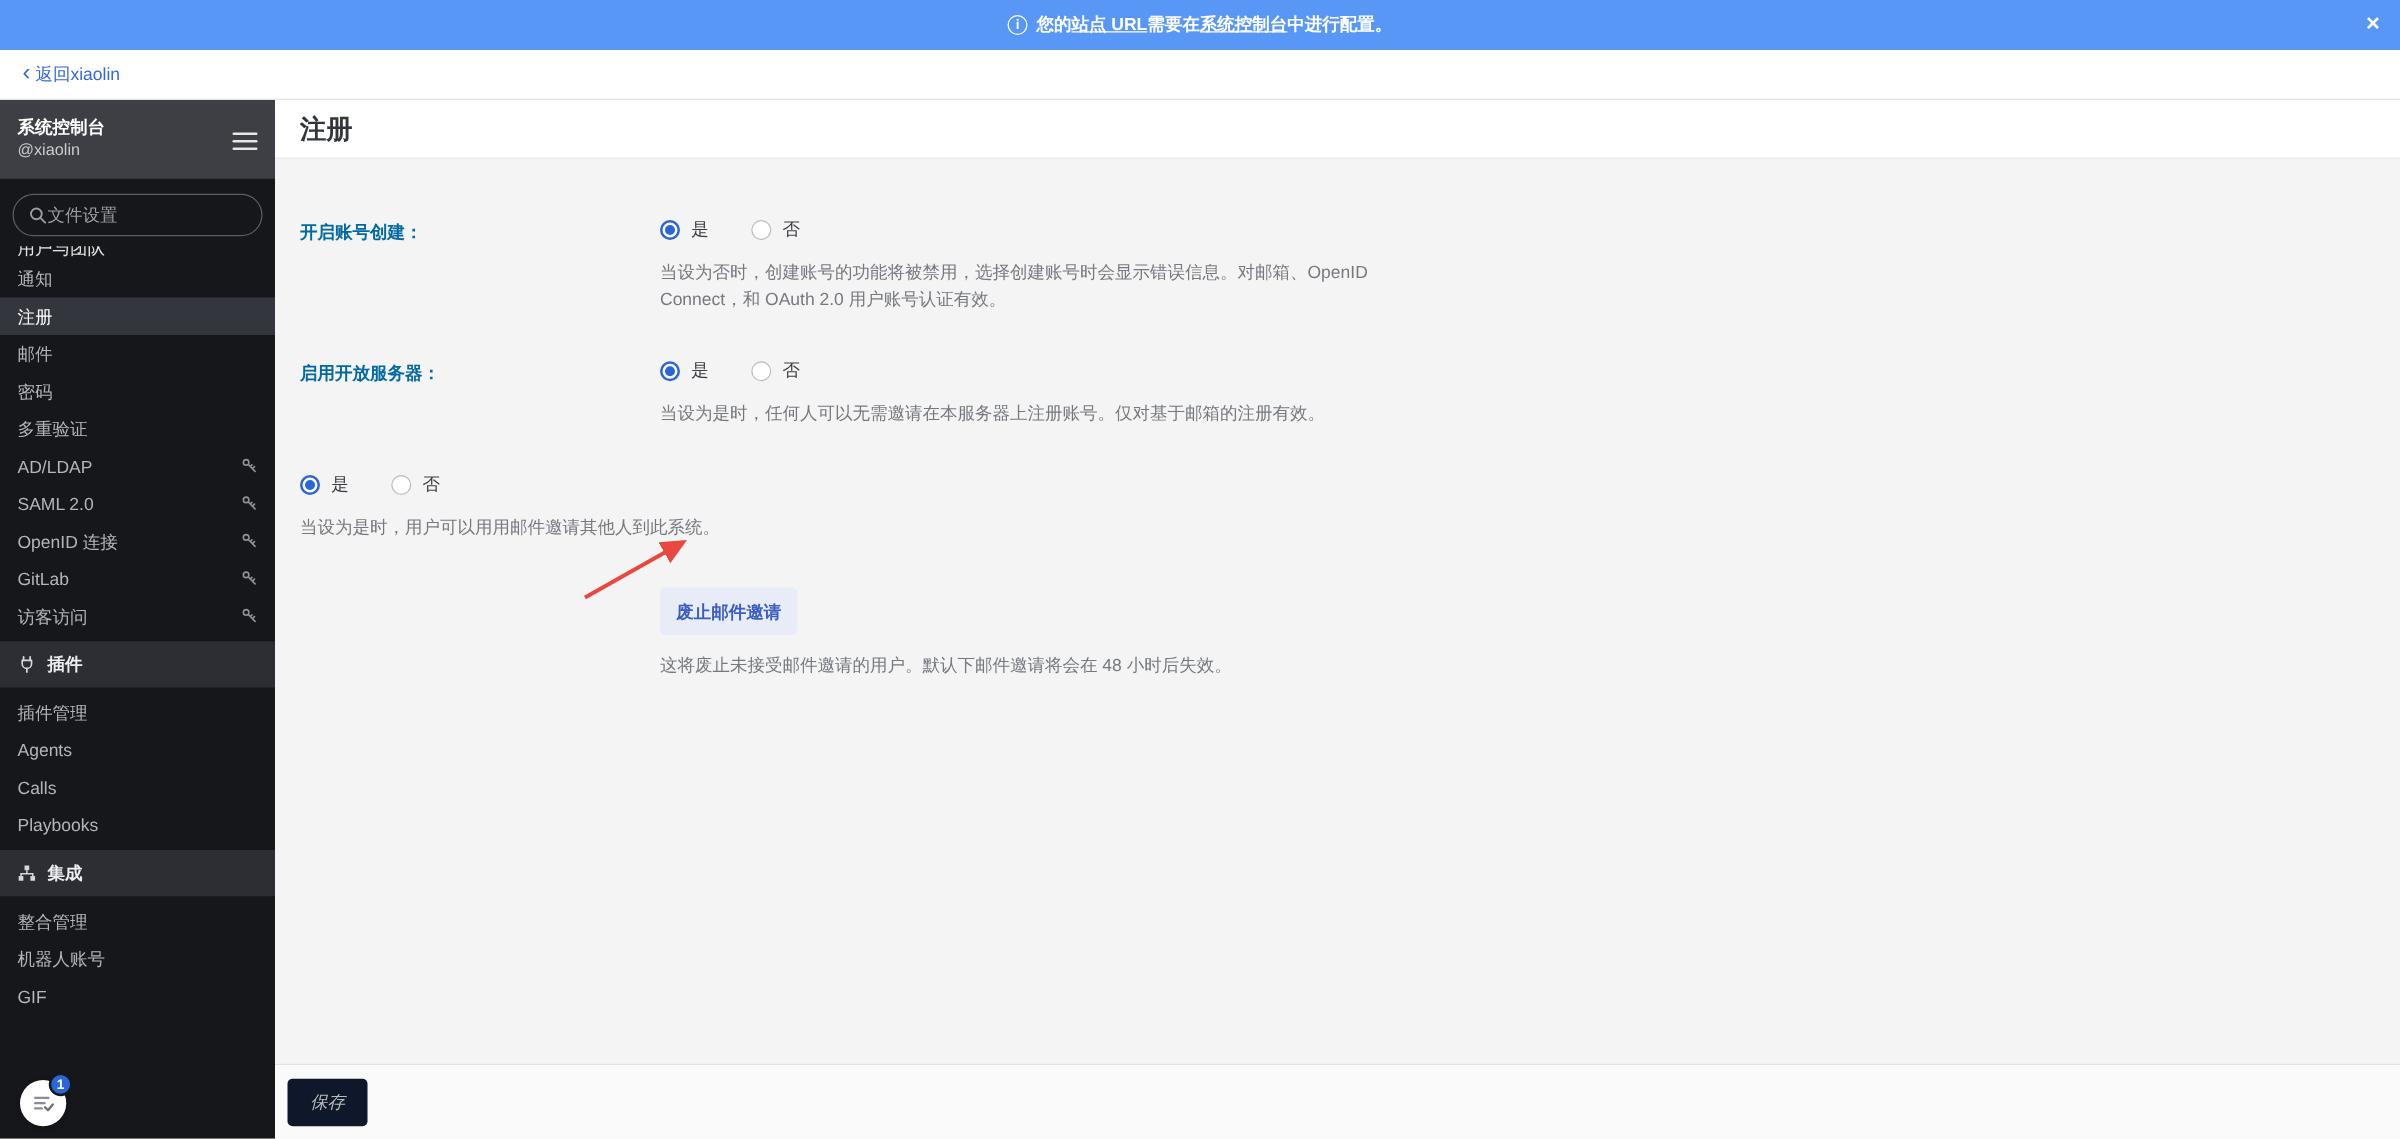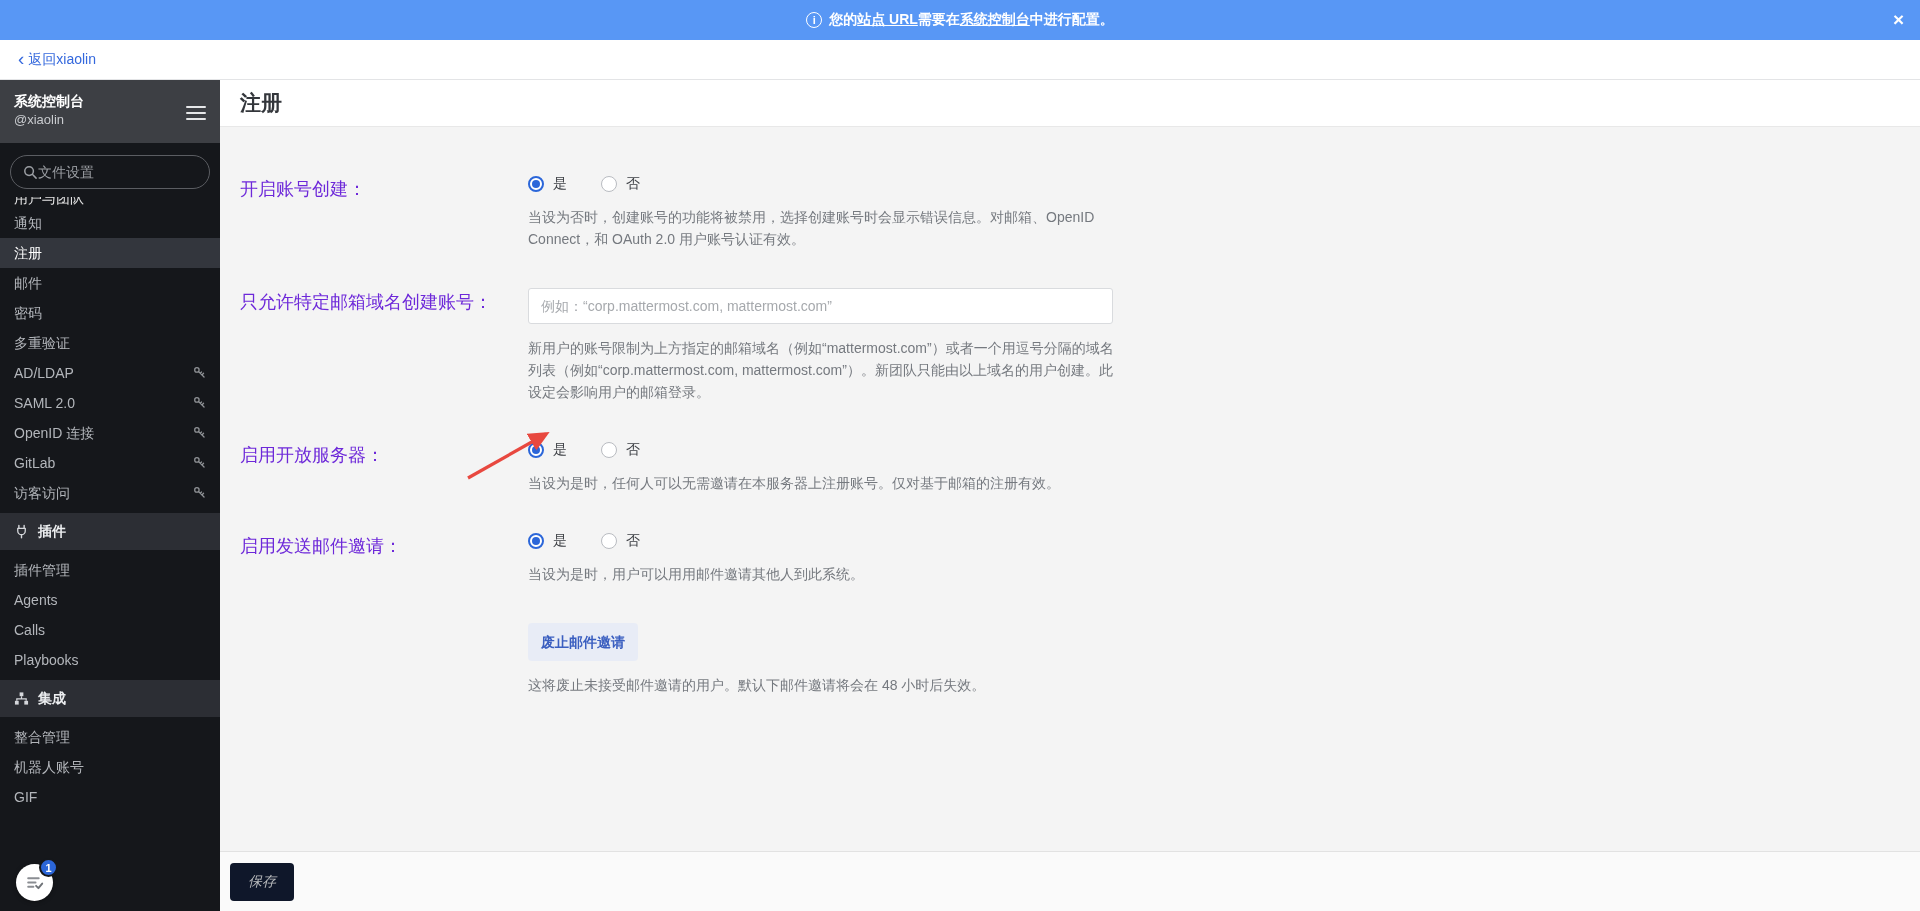--- a/index.html
+++ b/index.html
@@ -68,21 +68,21 @@
     font-size:11px; font-weight:700; display:flex; align-items:center; justify-content:center; }
 
   
   .content { flex:1; display:flex; flex-direction:column; position:relative; background:#f4f4f4; }
   .content-header { height:47px; background:#fff; border-bottom:1px solid #e8e8e8;
     display:flex; align-items:center; padding-left:20px; flex:none; }
   .page-title { font-size:21px; font-weight:700; color:#33363b; }
 
   .content-body { flex:1; padding:48px 0 0 20px; overflow:hidden; }
   .row { display:flex; margin-bottom:38px; }
-  .row-label { width:288px; flex:none; font-size:18px; font-weight:400; color:#6d28d9;
+  .row-label { width:288px; flex:none; font-size:14px; font-weight:700; color:#0369a1;
     padding-top:2px; }
   .row-control { width:600px; }
   .radio-group { display:flex; align-items:center; gap:34px; height:18px; }
   .radio-opt { display:flex; align-items:center; gap:9px; cursor:pointer; }
   .radio { width:16px; height:16px; border-radius:50%; border:1px solid #b9bcc1;
     background:#fff; display:inline-block; position:relative; flex:none; }
   .radio.checked { border:2px solid #2b66d9; }
   .radio.checked::after { content:''; position:absolute; inset:2px; border-radius:50%;
     background:#2b66d9; }
   .radio-text { font-size:14px; color:#3a3d42; }
@@ -275,47 +275,39 @@
             </label>
             <label class="radio-opt">
               <span class="radio radio-no"></span>
               <span class="radio-text">否</span>
             </label>
           </div>
           <p class="help">当设为否时，创建账号的功能将被禁用，选择创建账号时会显示错误信息。对邮箱、OpenID Connect，和 OAuth 2.0 用户账号认证有效。</p>
         </div>
       </div>
 
-      <div class="row">
-        <div class="row-label">只允许特定邮箱域名创建账号：</div>
-        <div class="row-control">
-          <input class="domain-input" placeholder="例如：“corp.mattermost.com, mattermost.com”" style="">
-          <p class="help">新用户的账号限制为上方指定的邮箱域名（例如“mattermost.com”）或者一个用逗号分隔的域名列表（例如“corp.mattermost.com, mattermost.com”）。新团队只能由以上域名的用户创建。此设定会影响用户的邮箱登录。</p>
-        </div>
-      </div>
 
       <div class="row">
         <div class="row-label">启用开放服务器：</div>
         <div class="row-control">
           <div class="radio-group">
             <label class="radio-opt">
               <span class="radio radio-yes checked"></span>
               <span class="radio-text">是</span>
             </label>
             <label class="radio-opt">
               <span class="radio radio-no"></span>
               <span class="radio-text">否</span>
             </label>
           </div>
           <p class="help">当设为是时，任何人可以无需邀请在本服务器上注册账号。仅对基于邮箱的注册有效。</p>
         </div>
       </div>
 
       <div class="row">
-        <div class="row-label">启用发送邮件邀请：</div>
         <div class="row-control">
           <div class="radio-group">
             <label class="radio-opt">
               <span class="radio radio-yes checked"></span>
               <span class="radio-text">是</span>
             </label>
             <label class="radio-opt">
               <span class="radio radio-no"></span>
               <span class="radio-text">否</span>
             </label>

